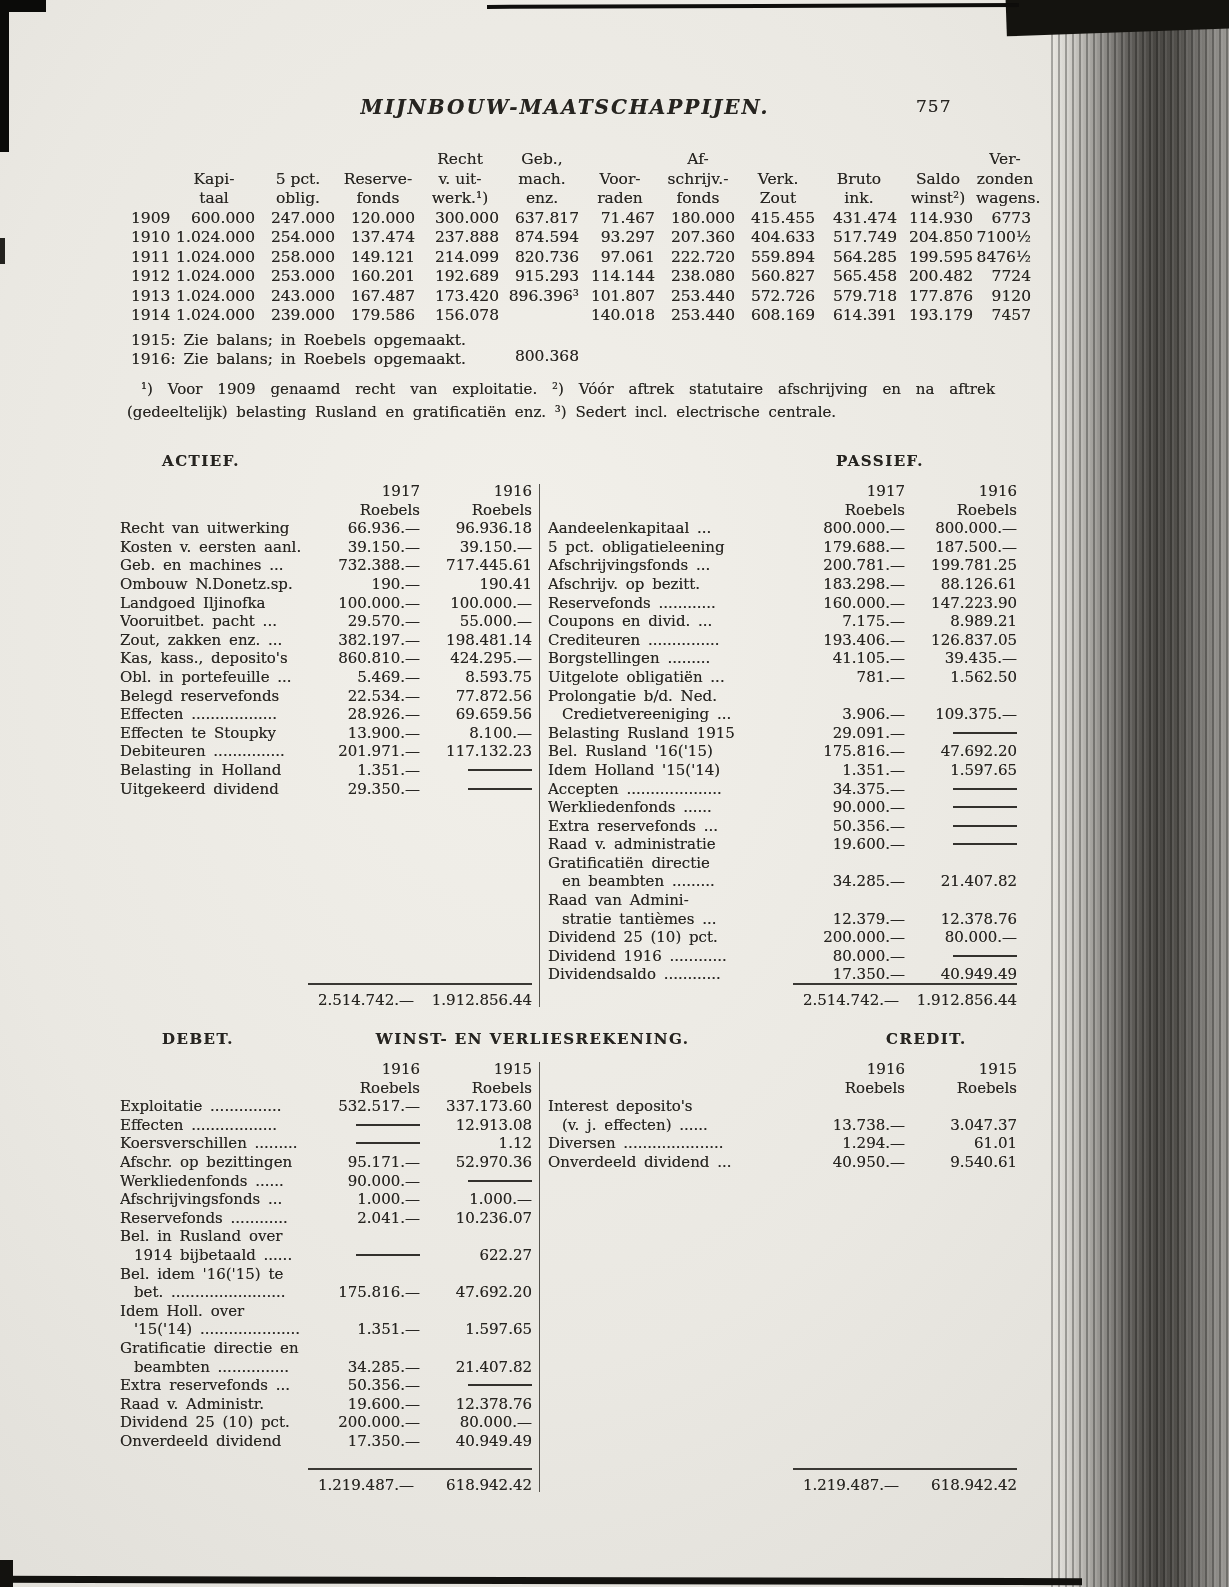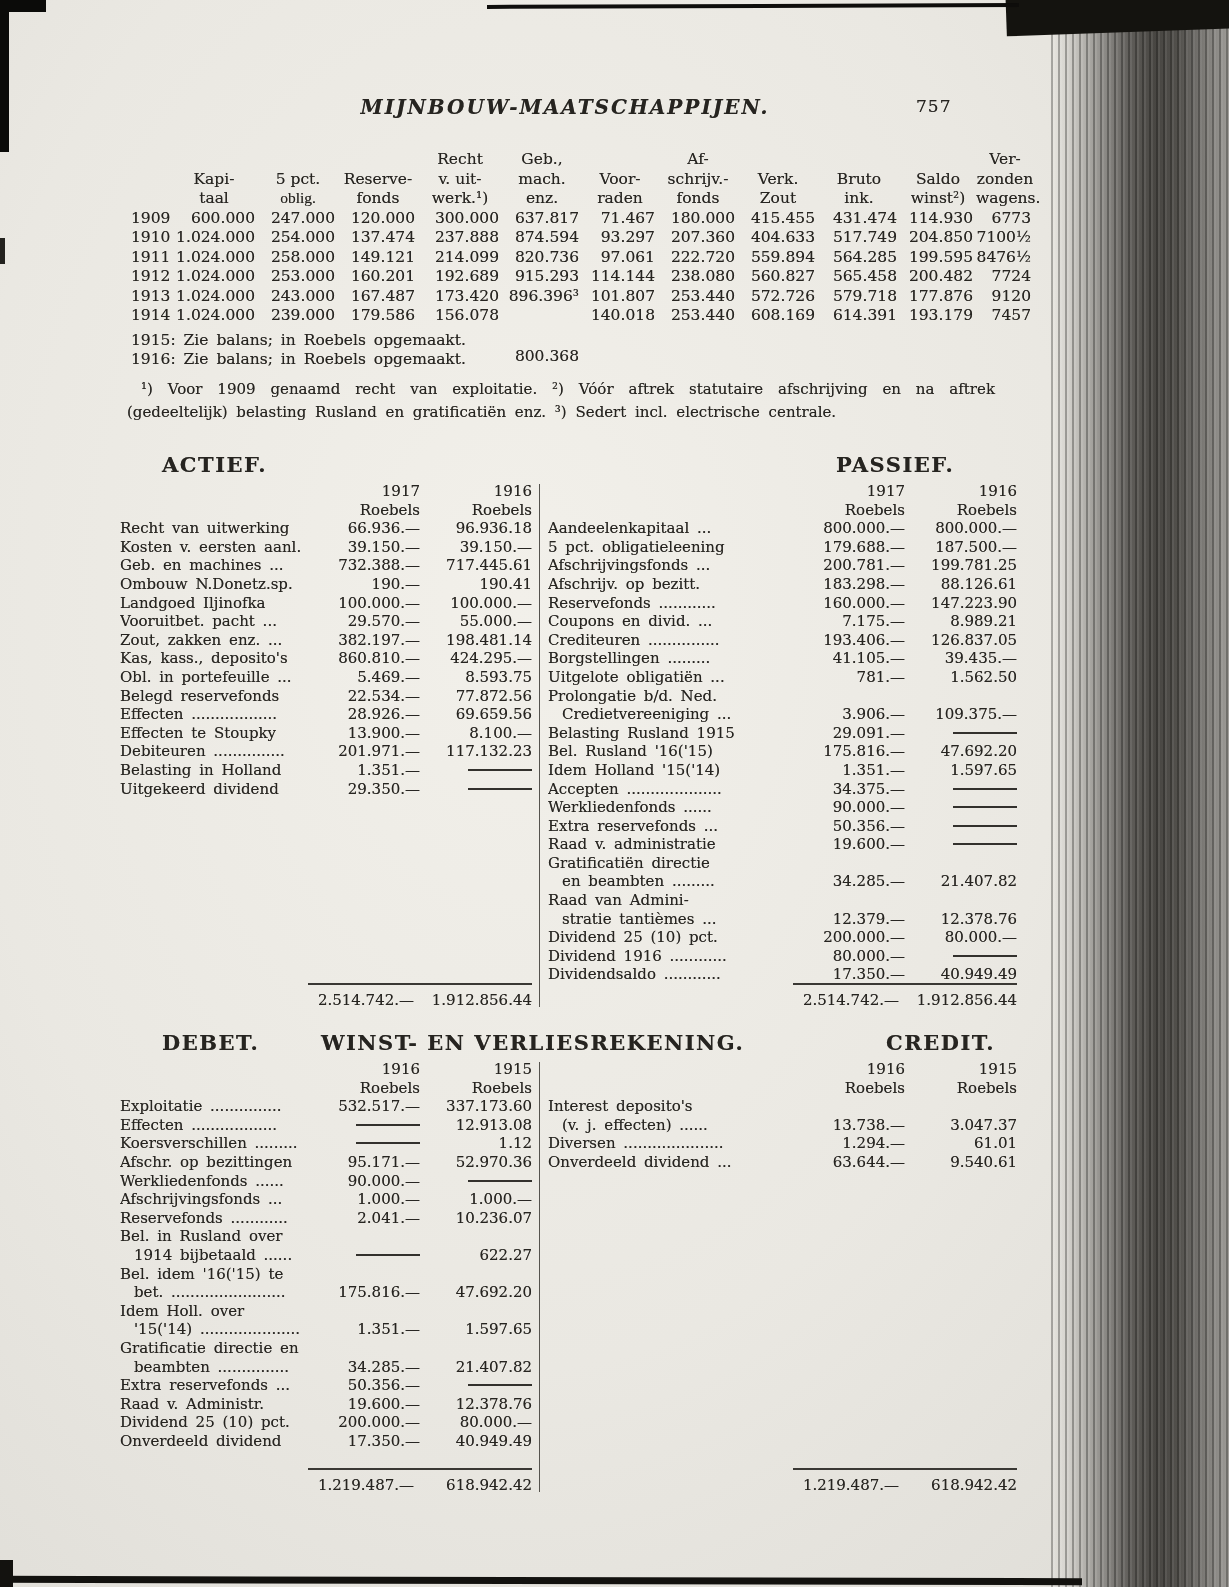--- a/index.html
+++ b/index.html
@@ -37,21 +37,21 @@
   .ynotes{margin-top:5px;line-height:19.5px;padding-left:7px;word-spacing:3px;}
 
   
   .footnotes{position:absolute;left:127px;top:378px;width:868px;font-size:15px;line-height:22.5px;
     text-align:justify;text-indent:14px;word-spacing:4px;}
 
   
   .section{position:absolute;left:120px;width:897px;font-size:15px;}
   .sec-balance{top:452px;height:559px;}
   .sec-pl{top:1030px;height:466px;}
-  .shead{position:absolute;top:0;font-weight:bold;font-size:21px;letter-spacing:1.5px;white-space:nowrap;}
+  .shead{position:absolute;top:0;font-weight:bold;font-size:15px;letter-spacing:1.5px;white-space:nowrap;}
   .shead.left{left:42px;}
   .shead.center{left:0;width:100%;text-align:center;}
   .sec-pl .shead.center{width:92%;}
   .shead.right-b{left:716px;}
   .shead.right-p{left:766px;}
   .vdiv{position:absolute;left:419px;top:32px;bottom:4px;width:1px;background:#55534e;}
   .half{position:absolute;top:30px;}
   .half.hl{left:0;width:412px;}
   .half.hr{left:428px;width:469px;}
   .srow{display:flex;align-items:flex-end;line-height:18.6px;}
@@ -96,21 +96,21 @@
         <div class="yhc" style="grid-area: 2 / 4;">Reserve-</div>
         <div class="yhc" style="grid-area: 2 / 5;">v. uit-</div>
         <div class="yhc" style="grid-area: 2 / 6;">mach.</div>
         <div class="yhc" style="grid-area: 2 / 7;">Voor-</div>
         <div class="yhc" style="grid-area: 2 / 8;">schrijv.-</div>
         <div class="yhc" style="grid-area: 2 / 9;">Verk.</div>
         <div class="yhc" style="grid-area: 2 / 10;">Bruto</div>
         <div class="yhc" style="grid-area: 2 / 11;">Saldo</div>
         <div class="yhc" style="grid-area: 2 / 12;">zonden</div>
         <div class="yhc" style="grid-area: 3 / 2;">taal</div>
-        <div class="yhc" style="grid-area: 3 / 3; font-family: Liberation Serif, serif;">oblig.</div>
+        <div class="yhc" style="grid-area: 3 / 3;">oblig.</div>
         <div class="yhc" style="grid-area: 3 / 4;">fonds</div>
         <div class="yhc" style="grid-area: 3 / 5;">werk.¹)</div>
         <div class="yhc" style="grid-area: 3 / 6;">enz.</div>
         <div class="yhc" style="grid-area: 3 / 7;">raden</div>
         <div class="yhc" style="grid-area: 3 / 8;">fonds</div>
         <div class="yhc" style="grid-area: 3 / 9;">Zout</div>
         <div class="yhc" style="grid-area: 3 / 10;">ink.</div>
         <div class="yhc" style="grid-area: 3 / 11;">winst²)</div>
         <div class="yhc" style="grid-area: 3 / 12;">wagens.</div>
         <div class="yyc" style="grid-area: 4 / 1;">1909</div>
@@ -529,21 +529,21 @@
           <div class="sval">13.738.—</div>
           <div class="sval v2">3.047.37</div>
         </div>
         <div class="srow">
           <div class="slabel">Diversen .....................</div>
           <div class="sval">1.294.—</div>
           <div class="sval v2">61.01</div>
         </div>
         <div class="srow">
           <div class="slabel">Onverdeeld dividend ...</div>
-          <div class="sval">63.644.—</div>
+          <div class="sval">40.950.—</div>
           <div class="sval v2">9.540.61</div>
         </div>
       </div>
     <div class="total tl">
       <div class="tvals">
         <span>1.219.487.—</span>
         <span>618.942.42</span>
       </div>
     </div>
     <div class="total tr">

